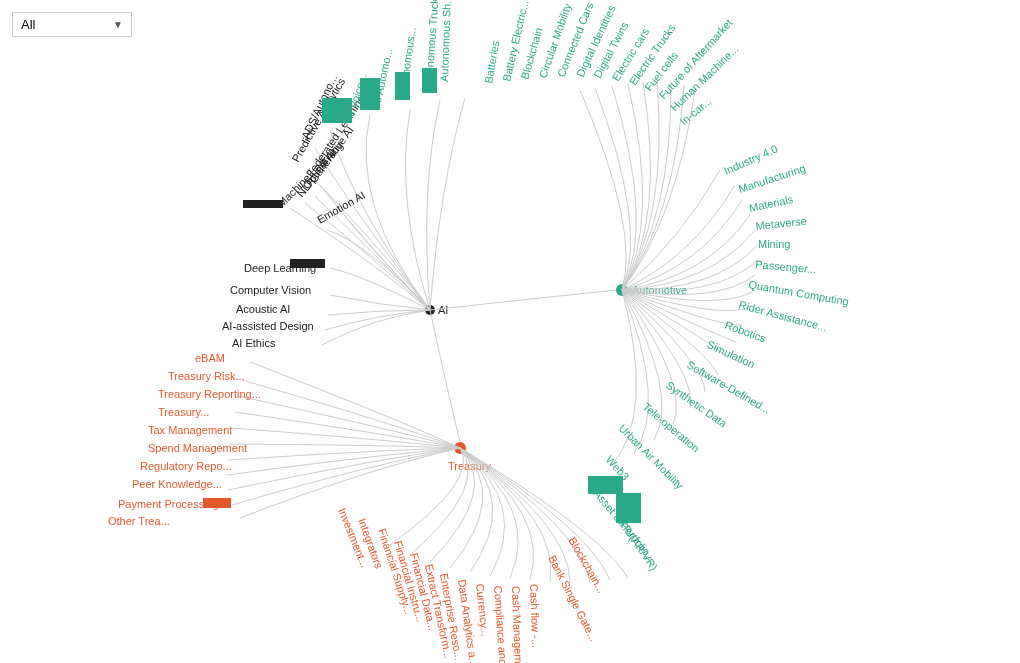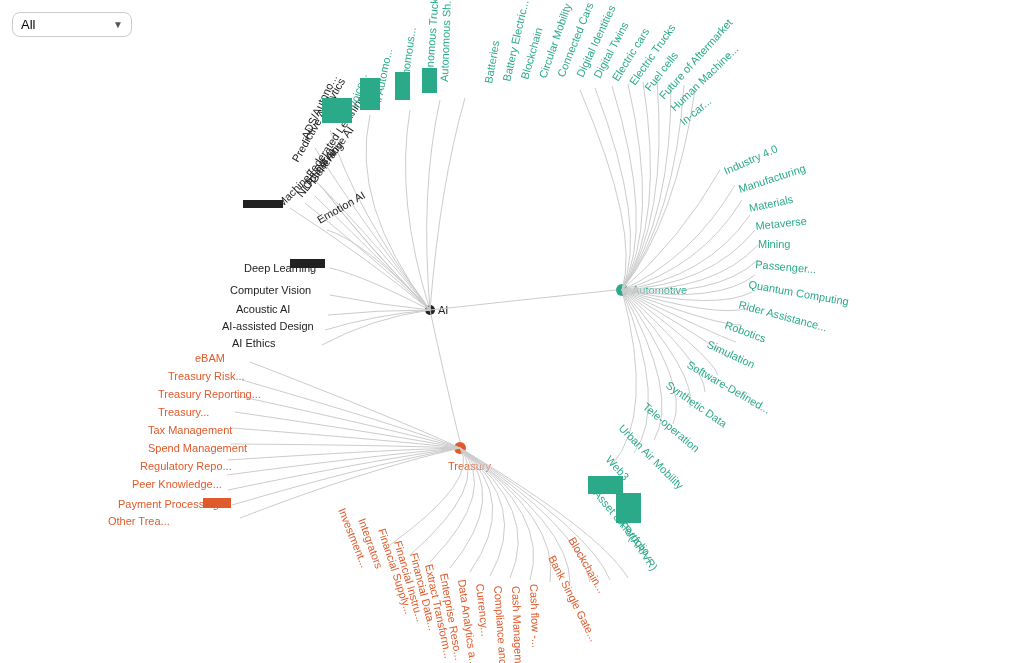--- a/index.html
+++ b/index.html
@@ -16,21 +16,21 @@
       position: absolute;
       top: 12px;
       left: 12px;
       z-index: 10;
     }
 
     .dropdown {
       display: flex;
       align-items: center;
       border: 1px solid #ccc;
-      border-radius: 8px;
+      border-radius: 0;
       padding: 4px 8px;
       background: #fff;
       cursor: pointer;
       font-size: 13px;
       width: 120px;
       justify-content: space-between;
     }
 
     .dropdown-arrow {
       font-size: 10px;

